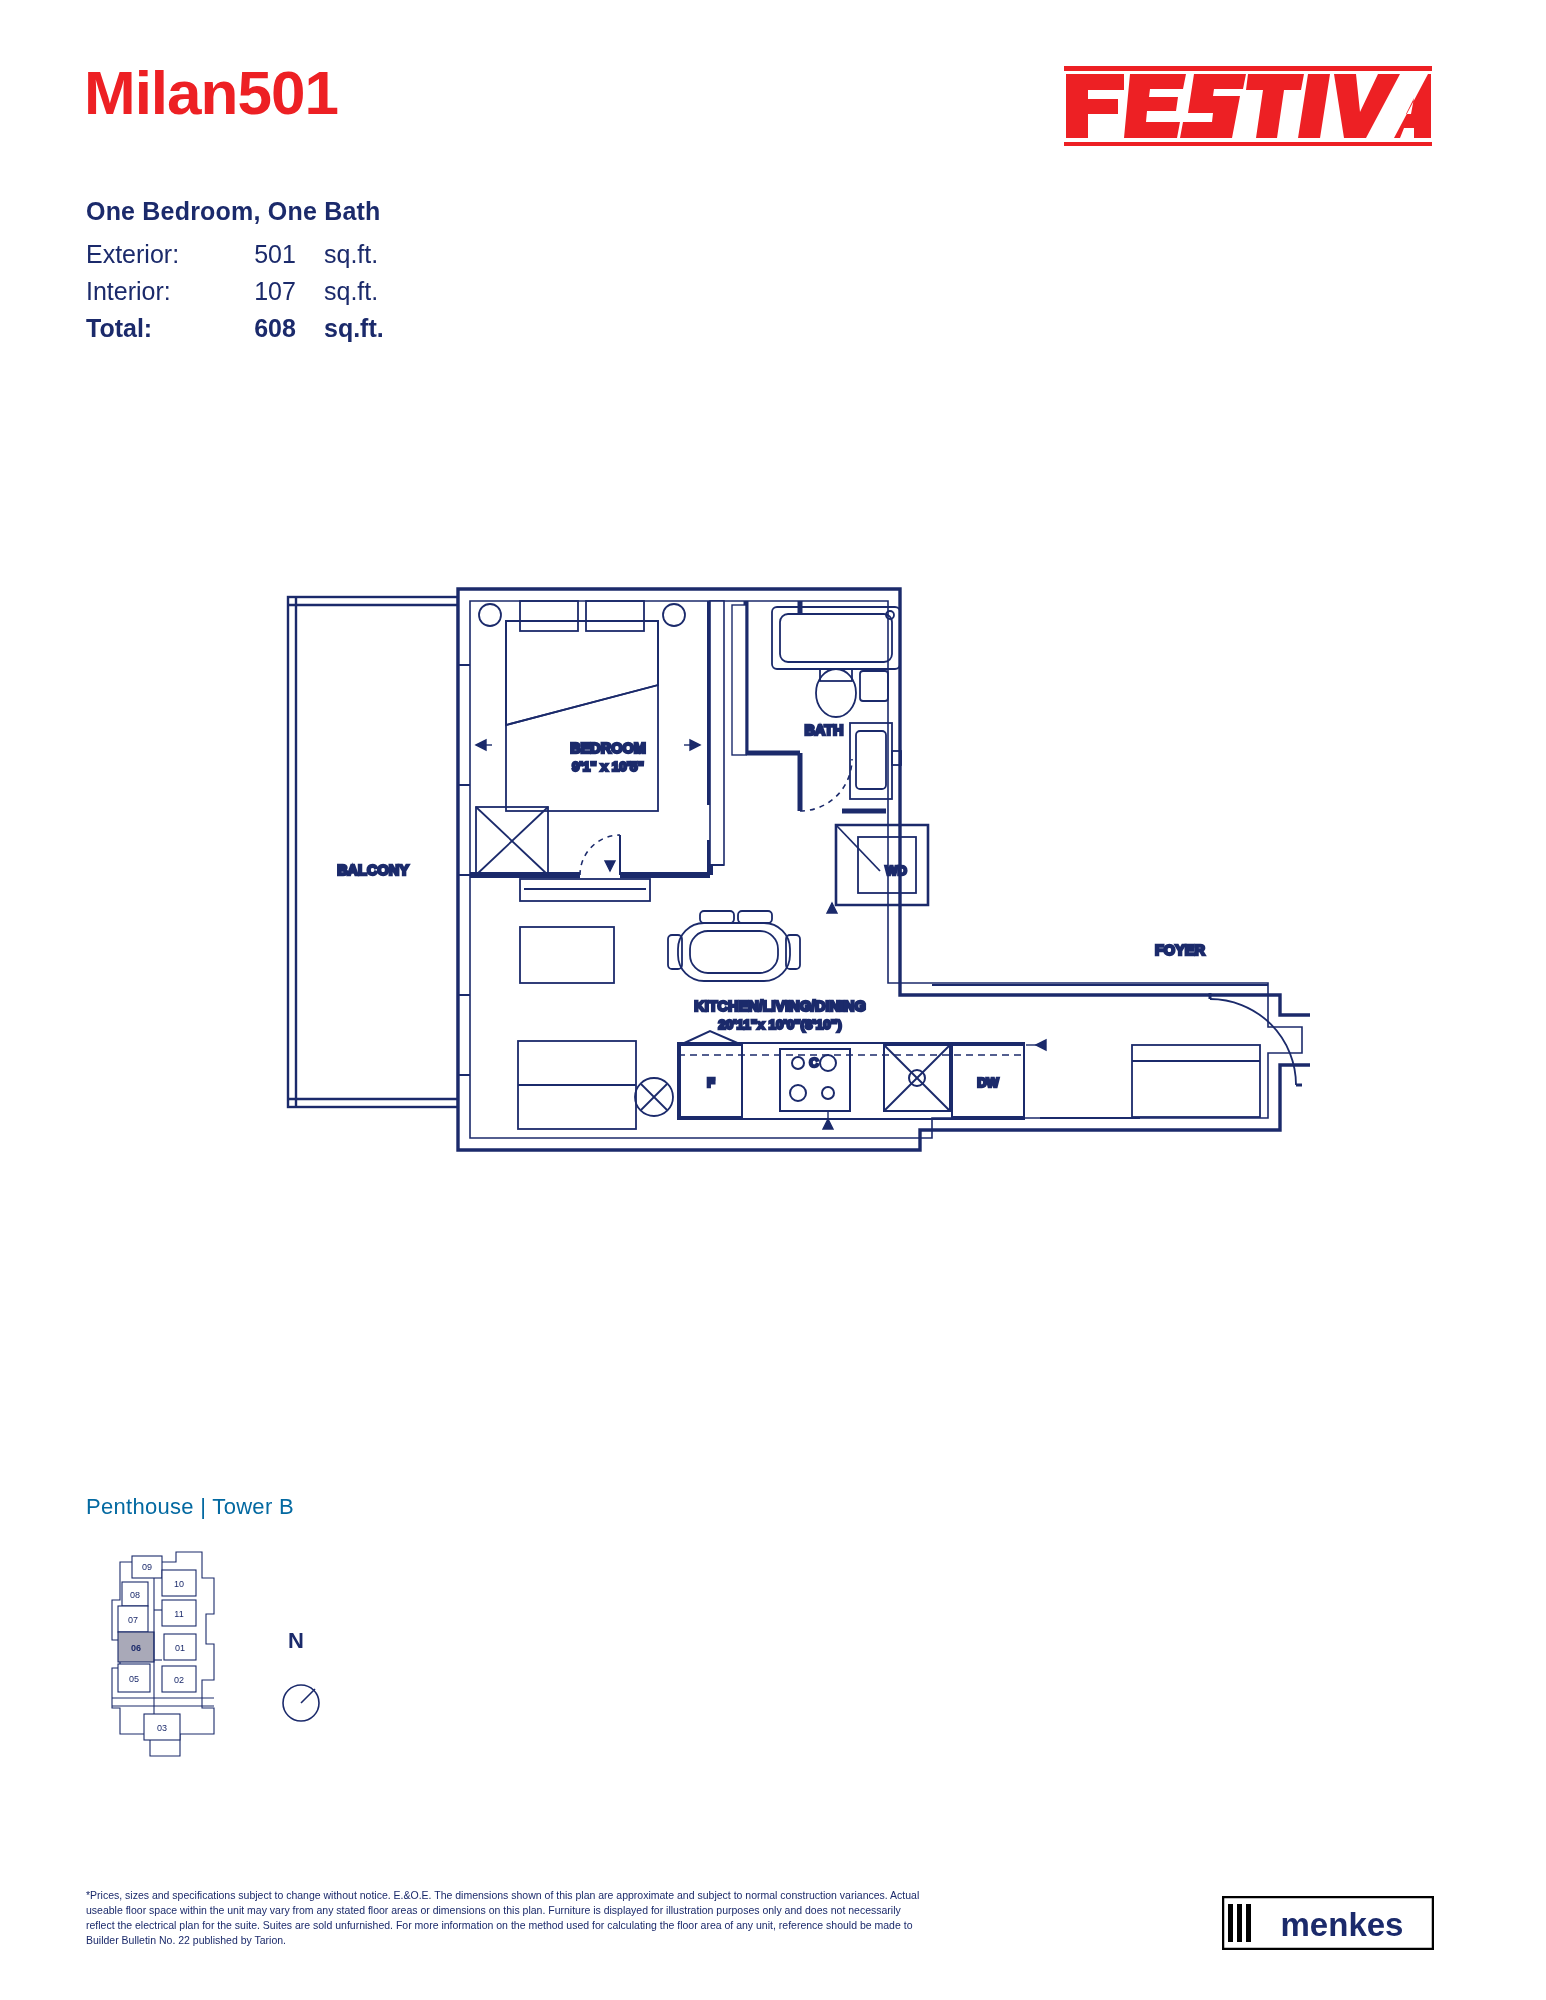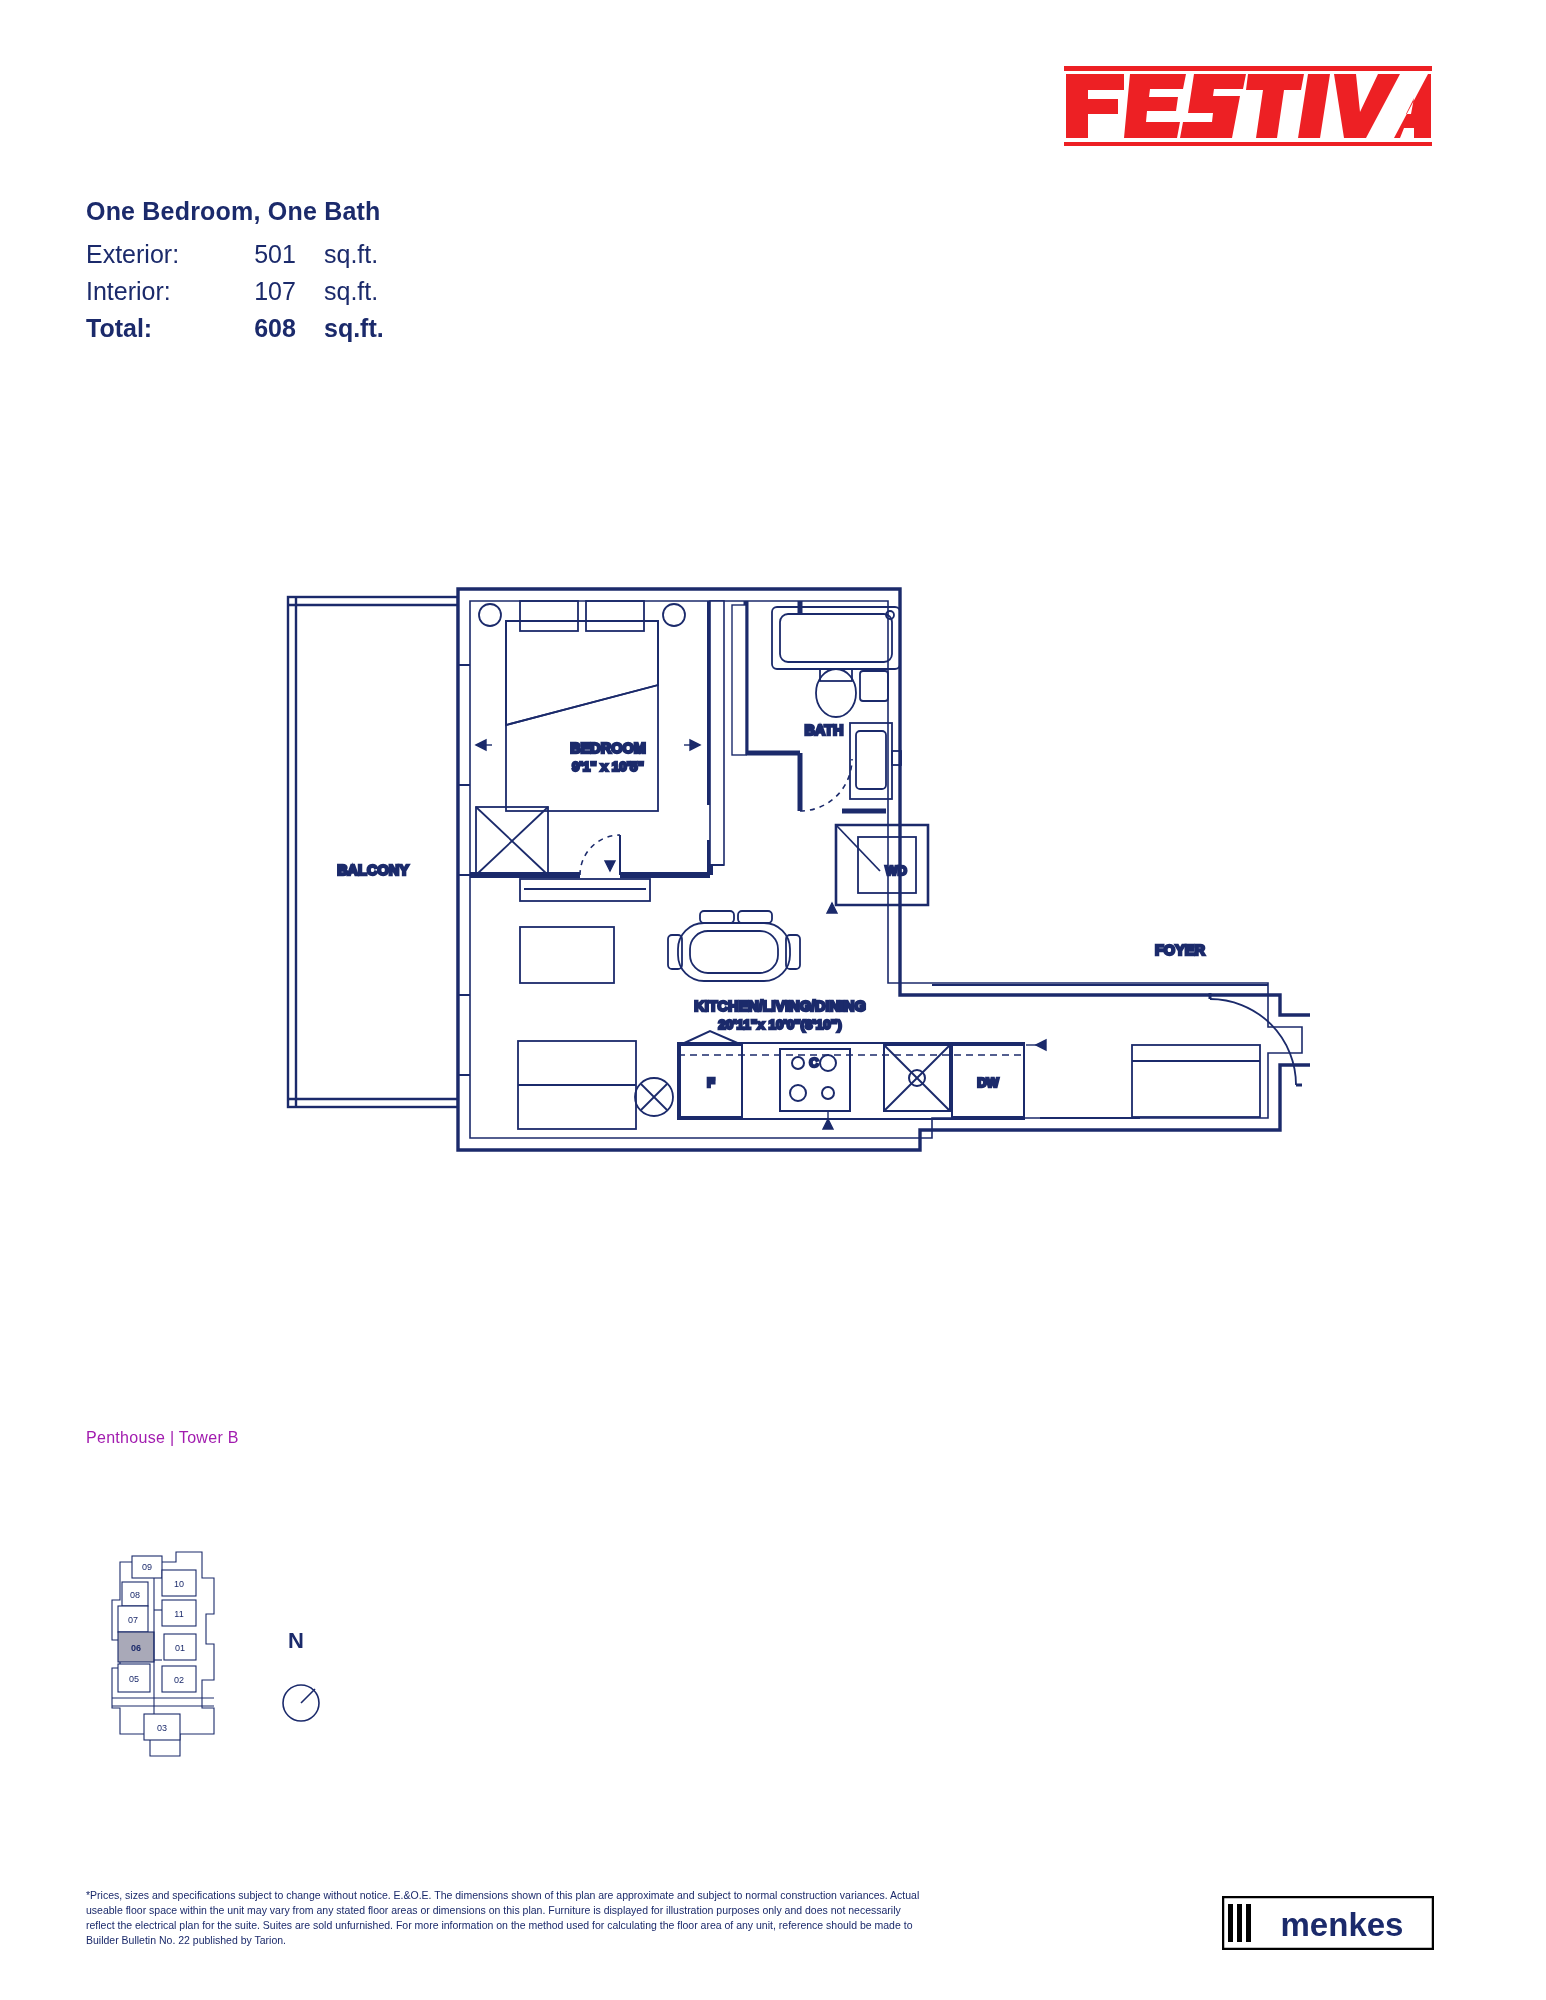--- a/index.html
+++ b/index.html
@@ -84,23 +84,23 @@
     left: 280px;
     top: 575px;
     width: 1030px;
     height: 720px;
   }
 
   
   #keyplan-title {
     position: absolute;
     left: 86px;
-    top: 1429px;
-    font-size: 16px;
-    color: #a21caf;
+    top: 1494px;
+    font-size: 22px;
+    color: #0369a1;
     letter-spacing: 0.3px;
   }
   #keyplan {
     position: absolute;
     left: 110px;
     top: 1548px;
     width: 120px;
     height: 218px;
   }
   #north-indicator {
@@ -143,20 +143,21 @@
   svg text {
     font-family: "Liberation Sans", sans-serif;
     fill: #1b2a6b;
   }
 </style>
 </head>
 <body>
 
 <div class="page">
 
+  <div id="suite-title">Milan501</div>
   <div id="suite-subtitle">One Bedroom, One Bath</div>
 
   <div class="area-table">
     <div class="area-row">
       <span class="area-label">Exterior:</span>
       <span class="area-value">501</span>
       <span class="area-unit">sq.ft.</span>
     </div>
     <div class="area-row">
       <span class="area-label">Interior:</span>

